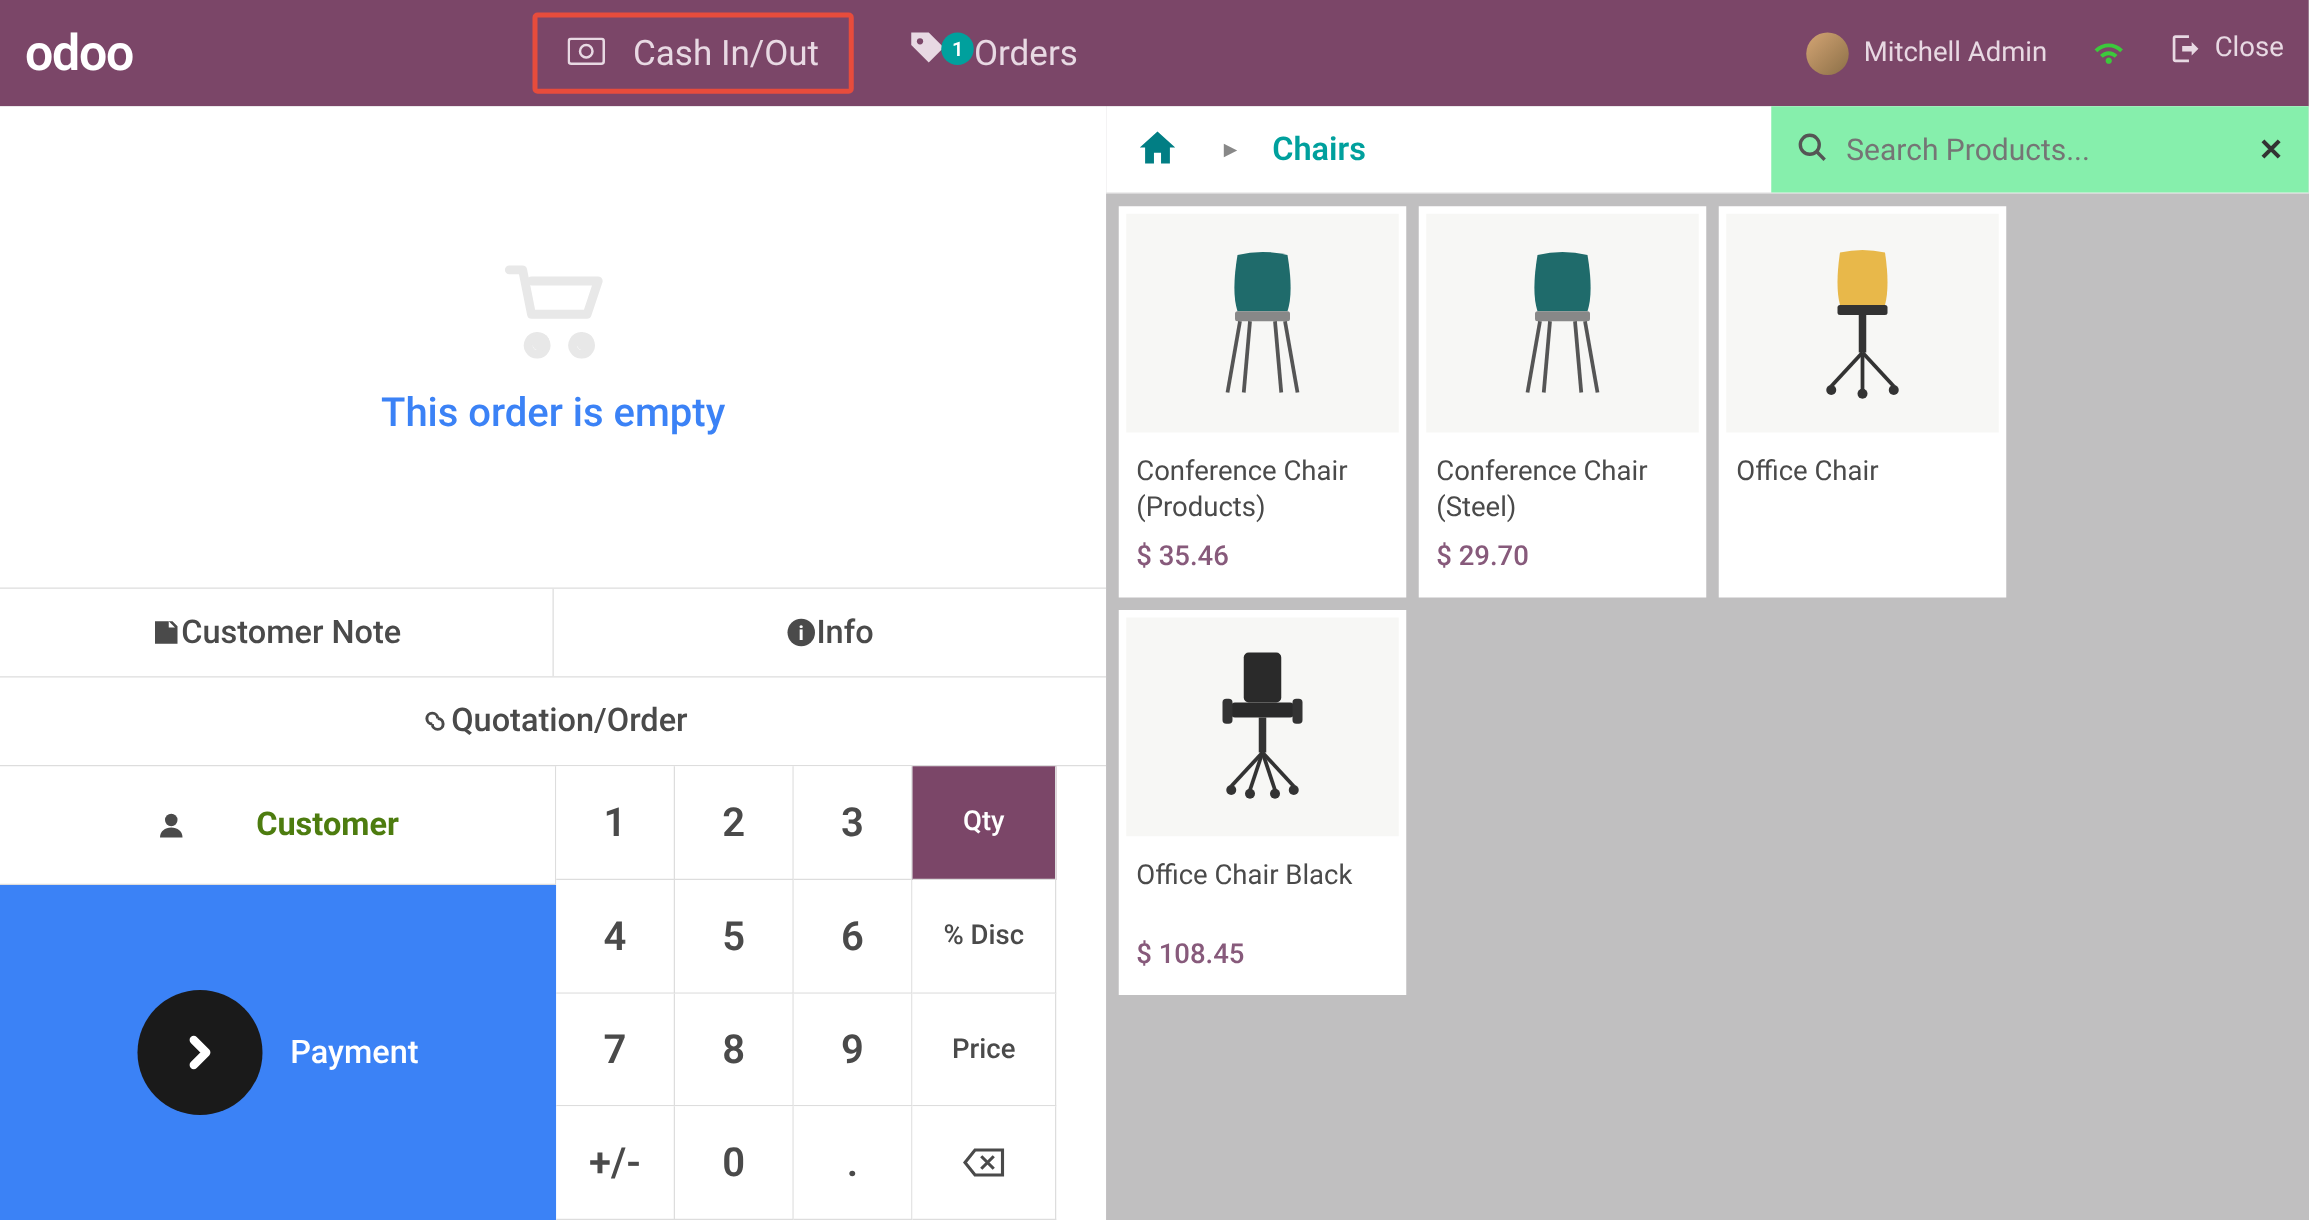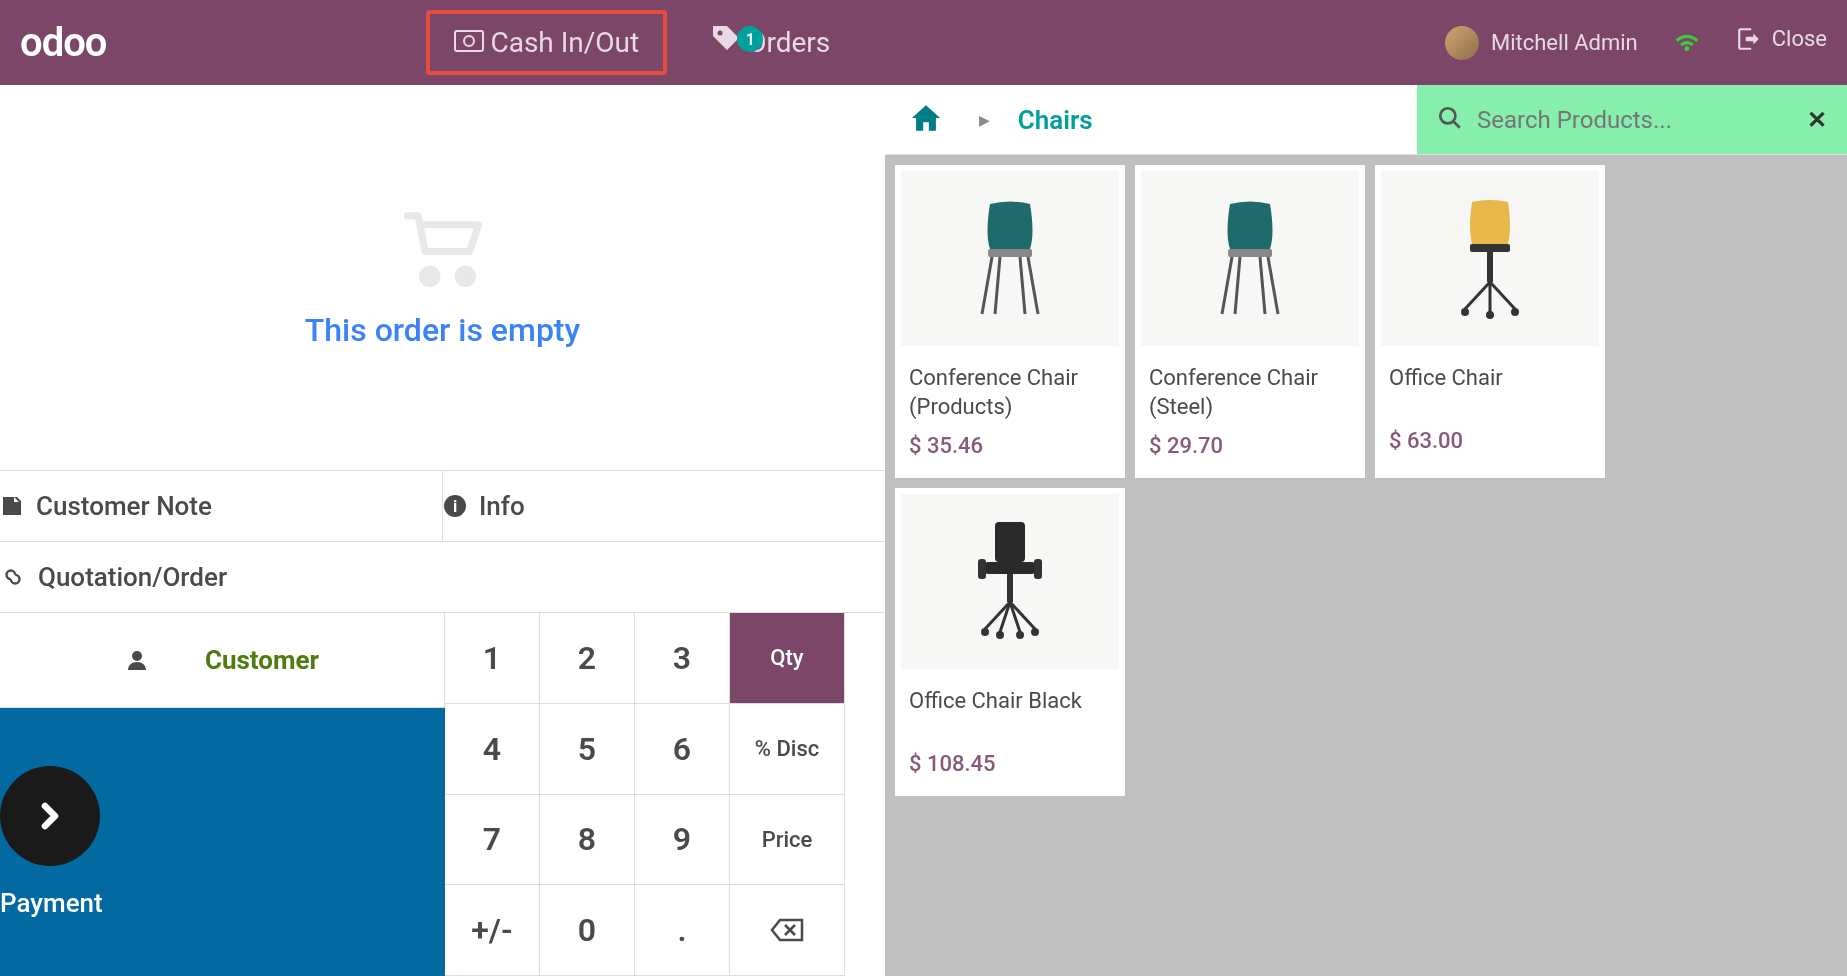--- a/index.html
+++ b/index.html
@@ -8,21 +8,21 @@
 .header {
   background: #7b4668;
   height: 85px;
   display: flex;
   align-items: center;
   padding: 0 20px;
   color: #fff;
 }
 .logo { font-size: 40px; font-weight: 600; letter-spacing: -1px; margin-right: 320px; }
 .hdr-btn {
-  display: flex; align-items: center; gap: 6px;
+  display: flex; align-items: center; gap: 22px;
   font-size: 28px; padding: 12px 24px; color: #e8d9e3;
   position: relative; cursor: pointer;
 }
 .hdr-btn.highlighted { border: 4px solid #e74c3c; border-radius: 4px; }
 .badge {
   position: absolute; top: 2px; left: 26px;
   background: #00a09d; color: #fff;
   width: 26px; height: 26px; border-radius: 50%;
   display: flex; align-items: center; justify-content: center;
   font-size: 16px; font-weight: 600;
@@ -38,39 +38,39 @@
 .left { width: 885px; background: #fff; display: flex; flex-direction: column; }
 .cart-empty {
   height: 385px; display: flex; flex-direction: column;
   align-items: center; justify-content: center; gap: 20px;
 }
 .cart-icon svg { width: 90px; height: 80px; }
 .empty-text { font-size: 32px; color: #3b82f6; font-weight: 500; }
 
 .action-row { display: flex; border-top: 1px solid #ddd; border-bottom: 1px solid #ddd; }
 .action-btn {
-  flex: 1; display: flex; align-items: center; 
-  gap: 12px; height: 70px; font-size: 26px; color: #4a4a4a;
+  flex: 1; display: flex; align-items: center; justify-content: center;
+  height: 70px; font-size: 26px; color: #4a4a4a;
   border-right: 1px solid #ddd; cursor: pointer; font-weight: 500;
 }
 .action-btn:last-child { border-right: none; }
 .action-row.single .action-btn { border-right: none; }
 .action-row.single { border-top: none; }
 
 .bottom { display: flex; flex: 1; }
 .customer-col { width: 445px; display: flex; flex-direction: column; }
 .customer-btn {
   height: 95px; display: flex; align-items: center; justify-content: center;
   gap: 16px; font-size: 26px; color: #4d7c0f; border-bottom: 1px solid #ddd;
   border-right: 1px solid #ddd; cursor: pointer; font-weight: 700;
 }
 .customer-btn svg { margin-right: 40px; }
 .payment-btn {
-  flex: 1; background: #0369a1; display: flex; flex-direction: column;
-  align-items: flex-start; justify-content: center; gap: 22px; cursor: pointer;
+  flex: 1; background: #3b82f6; display: flex; flex-direction: row;
+  align-items: center; justify-content: center; gap: 22px; cursor: pointer;
 }
 .payment-circle {
   width: 100px; height: 100px; border-radius: 50%; background: #1a1a1a;
   display: flex; align-items: center; justify-content: center;
 }
 .payment-label { color: #fff; font-size: 26px; font-weight: 500; }
 
 .numpad { display: grid; grid-template-columns: repeat(3, 95px) 115px; flex: 1; }
 .numpad-btn {
   display: flex; align-items: center; justify-content: center;
@@ -296,21 +296,20 @@
               <rect x="47" y="58" width="6" height="30" fill="#333"></rect>
               <line x1="50" y1="88" x2="25" y2="115" stroke="#333" stroke-width="3"></line>
               <line x1="50" y1="88" x2="50" y2="118" stroke="#333" stroke-width="3"></line>
               <line x1="50" y1="88" x2="75" y2="115" stroke="#333" stroke-width="3"></line>
               <circle cx="25" cy="118" r="4" fill="#333"></circle>
               <circle cx="50" cy="121" r="4" fill="#333"></circle>
               <circle cx="75" cy="118" r="4" fill="#333"></circle>
             </svg>
           </div>
     <div class="product-name">Office Chair</div>
-    <div class="product-price">$ 63.00</div>
         </div>
         <div class="product-card">
     <div class="product-img">
             <svg class="chair-svg" viewBox="0 0 100 130">
               <rect x="35" y="5" width="30" height="40" fill="#2a2a2a" rx="4"></rect>
               <rect x="25" y="45" width="50" height="12" fill="#2a2a2a" rx="3"></rect>
               <rect x="18" y="42" width="8" height="20" fill="#333" rx="3"></rect>
               <rect x="74" y="42" width="8" height="20" fill="#333" rx="3"></rect>
               <rect x="47" y="57" width="6" height="28" fill="#333"></rect>
               <line x1="50" y1="85" x2="25" y2="112" stroke="#333" stroke-width="3"></line>

